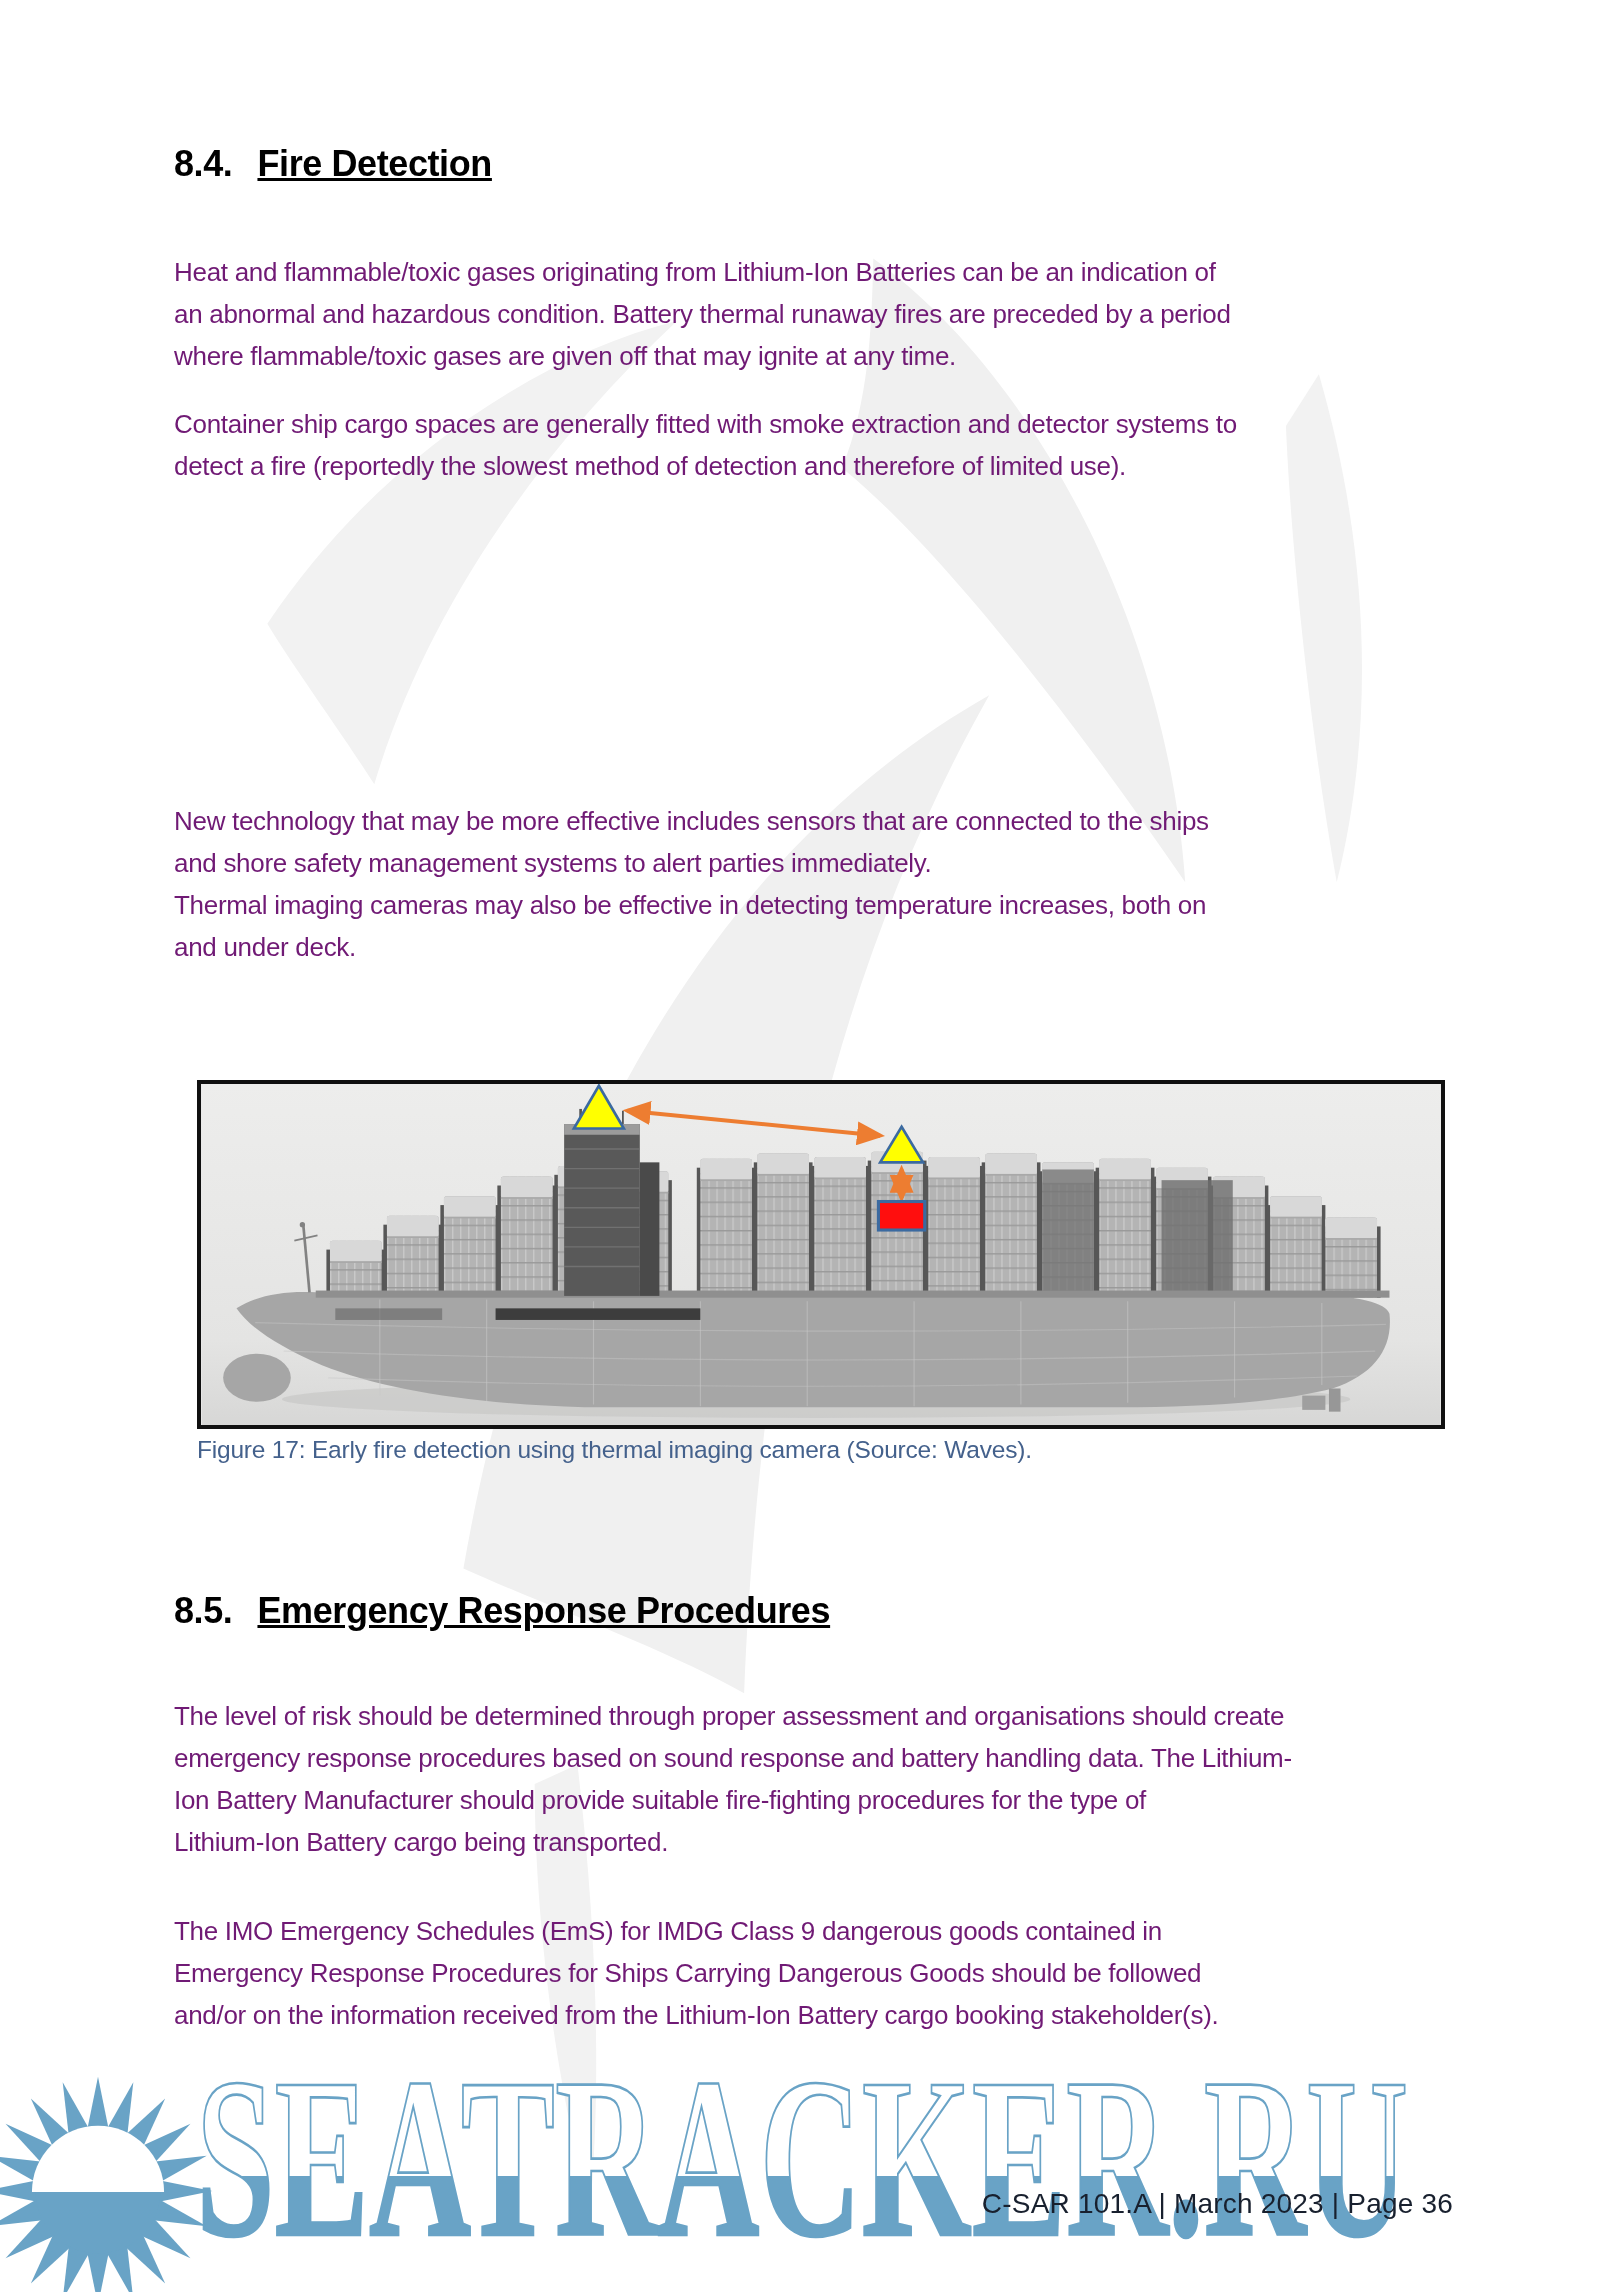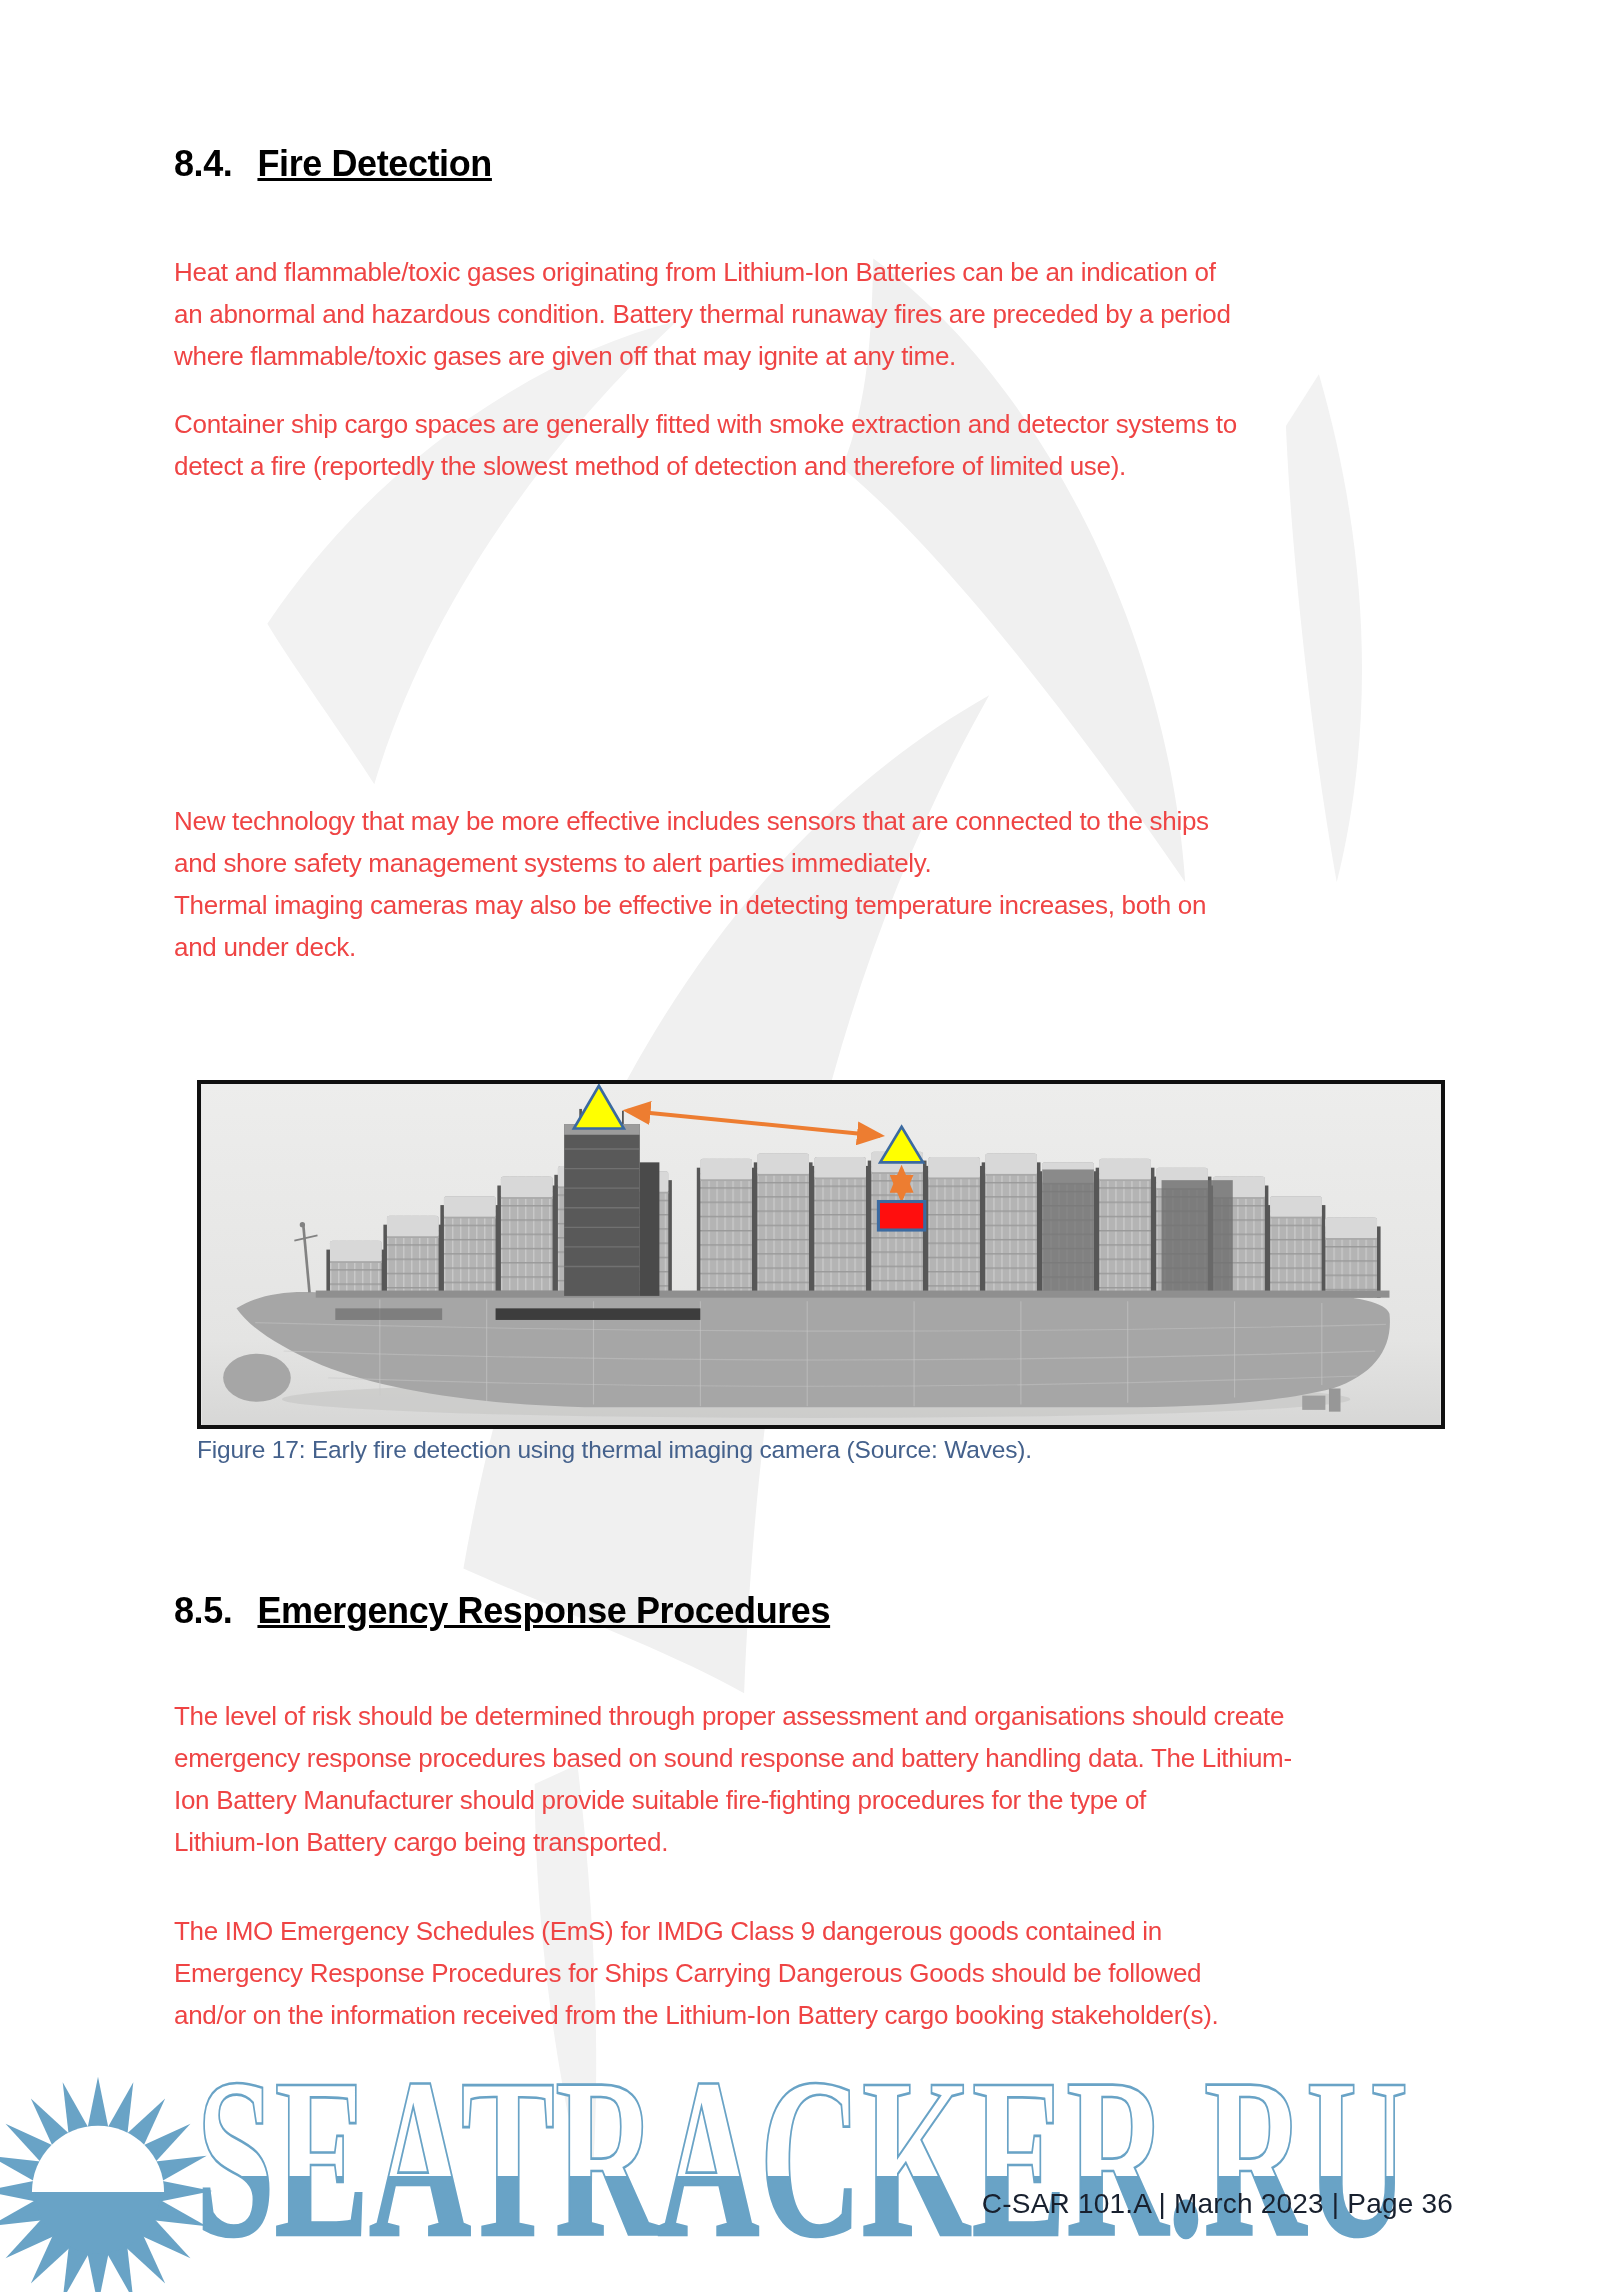--- a/index.html
+++ b/index.html
@@ -9,21 +9,21 @@
   }
   .layer-bgwm{position:absolute;left:0;top:0;z-index:0;}
   .content{position:absolute;left:0;top:0;width:100%;height:100%;z-index:1;}
   .sec-heading{
     position:absolute;left:174px;font-size:36px;font-weight:bold;color:#000;
     letter-spacing:-0.4px;white-space:nowrap;
   }
   .sec-heading .sec-title{margin-left:25px;text-decoration:underline;}
   .para{
     position:absolute;left:174px;width:1301px;font-size:26px;line-height:42px;
-    color:#ef4444;white-space:pre-line;letter-spacing:-0.3px;
+    color:#701a75;white-space:pre-line;letter-spacing:-0.3px;
   }
   .figure-frame{
     position:absolute;left:197px;top:1080px;width:1240px;height:341px;
     border:4.5px solid #101010;background:#e9e9e9;
   }
   .figure-frame svg{display:block;}
   .fig-caption{
     position:absolute;left:197px;top:1436px;width:1248px;text-align:left;
     font-size:24.5px;color:#44618C;letter-spacing:-0.2px;
   }

